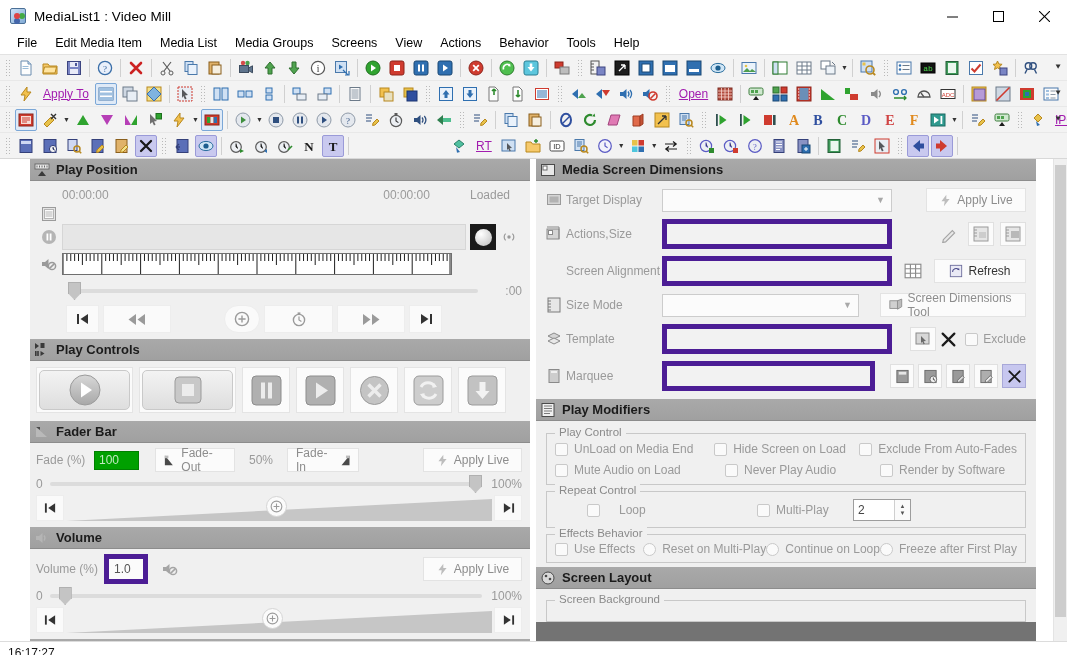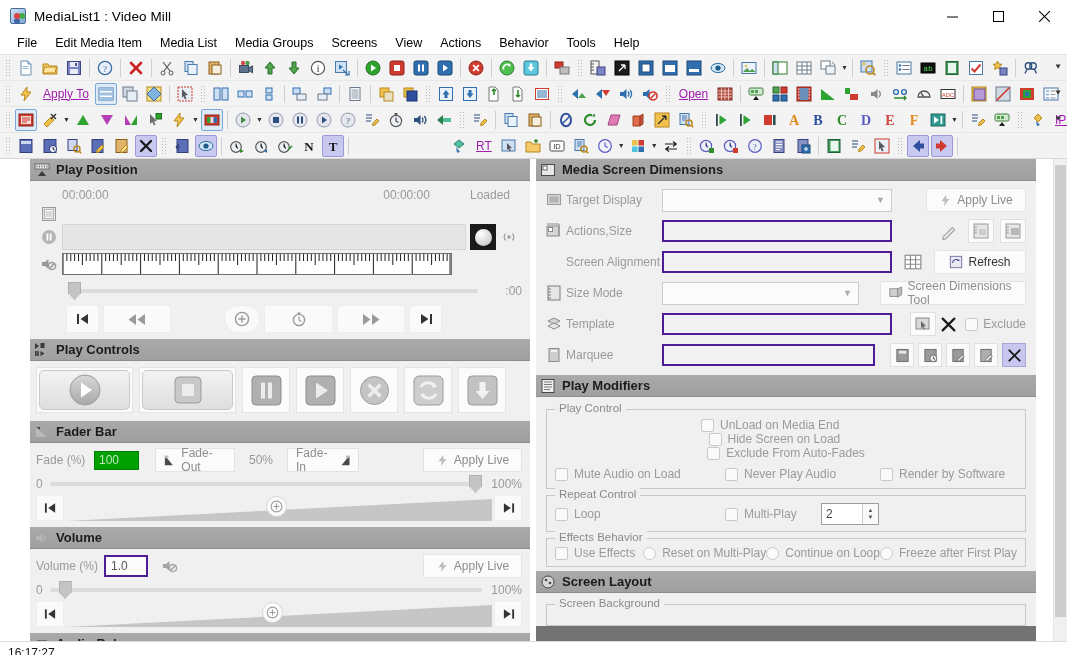--- a/index.html
+++ b/index.html
@@ -73,21 +73,21 @@
     border-bottom:1px solid #8c8c8c;
   }
   .grp-head .gi { width:16px;height:16px;margin-right:6px; flex:none;}
   .grp-body { background:#f0f0f0; padding:6px 8px 8px 8px; }
   
   .fs { border:1px solid #c8c8c8; margin:3px 0 6px 0; padding:6px 8px 8px 8px; position:relative; }
   .fs > .fs-legend { position:absolute; top:-8px; left:8px; background:#f0f0f0;
                      padding:0 4px; color:#8a8a8a; font-size:11.5px; }
   
   .lbl { color:#9a9a9a; font-size:12px; white-space:nowrap; }
-  .inp { background:#f2f2f2; border:2px solid #4c1d95; height:22px; }
+  .inp { background:#f2f2f2; border:5px solid #4c1d95; height:30px; }
   .inp.white { background:#fbfbfb; }
   .combo { background:#fbfbfb; border:1px solid #cccccc; height:23px;
            display:flex; align-items:center; justify-content:flex-end; padding-right:6px; }
   .combo .chev { color:#a8a8a8; font-size:9px; }
   .btn { background:#fbfbfb; border:1px solid #e3e3e3; height:24px;
          display:flex; align-items:center; justify-content:center; gap:5px;
          color:#8d8d8d; font-size:12px; padding:0 8px; }
   .iconbtn { background:#fbfbfb; border:1px solid #e0e0e0; width:26px; height:24px;
              display:flex; align-items:center; justify-content:center; }
   .chk { width:13px; height:13px; border:1px solid #c9c9c9; background:#fafafa;
@@ -1674,21 +1674,21 @@
             <rect x="2" y="1.5" width="12" height="13" fill="#f0f0f0" stroke="#4a4a4a"></rect>
             <path d="M4 4h8M4 6.5h8M4 9h8M4 11.5h6" stroke="#7a7a7a"></path>
           </svg>
       </span>
       <span>Play Modifiers</span>
     </div>
     <div class="grp-body" style="padding:9px 10px 4px 10px;">
 
       <div class="fs" style="padding:8px 8px 7px 8px;">
         <div class="fs-legend">Play Control</div>
-        <div class="row" style="margin-bottom:7px;flex-direction:column;">
+        <div class="row" style="margin-bottom:7px;">
           <div class="row" style="width:170px;gap:6px;">
             <div class="chk"></div>
             <span class="lbl">UnLoad on Media End</span>
           </div>
           <div class="row" style="width:155px;gap:6px;">
             <div class="chk"></div>
             <span class="lbl">Hide Screen on Load</span>
           </div>
           <div class="row" style="gap:6px;">
             <div class="chk"></div>
@@ -1707,21 +1707,21 @@
           <div class="row" style="gap:6px;">
             <div class="chk"></div>
             <span class="lbl">Render by Software</span>
           </div>
         </div>
       </div>
 
       <div class="fs" style="padding:7px 8px 6px 8px;">
         <div class="fs-legend">Repeat Control</div>
         <div class="row">
-          <div class="row" style="width:170px;gap:6px;">
+          <div class="row" style="width:170px;gap:19px;margin-left:32px;">
             <div class="chk"></div>
             <span class="lbl">Loop</span>
           </div>
           <div class="row" style="width:96px;gap:6px;">
             <div class="chk"></div>
             <span class="lbl">Multi-Play</span>
           </div>
           <div class="spin">
             <span>2</span>
             <span class="arrows">

